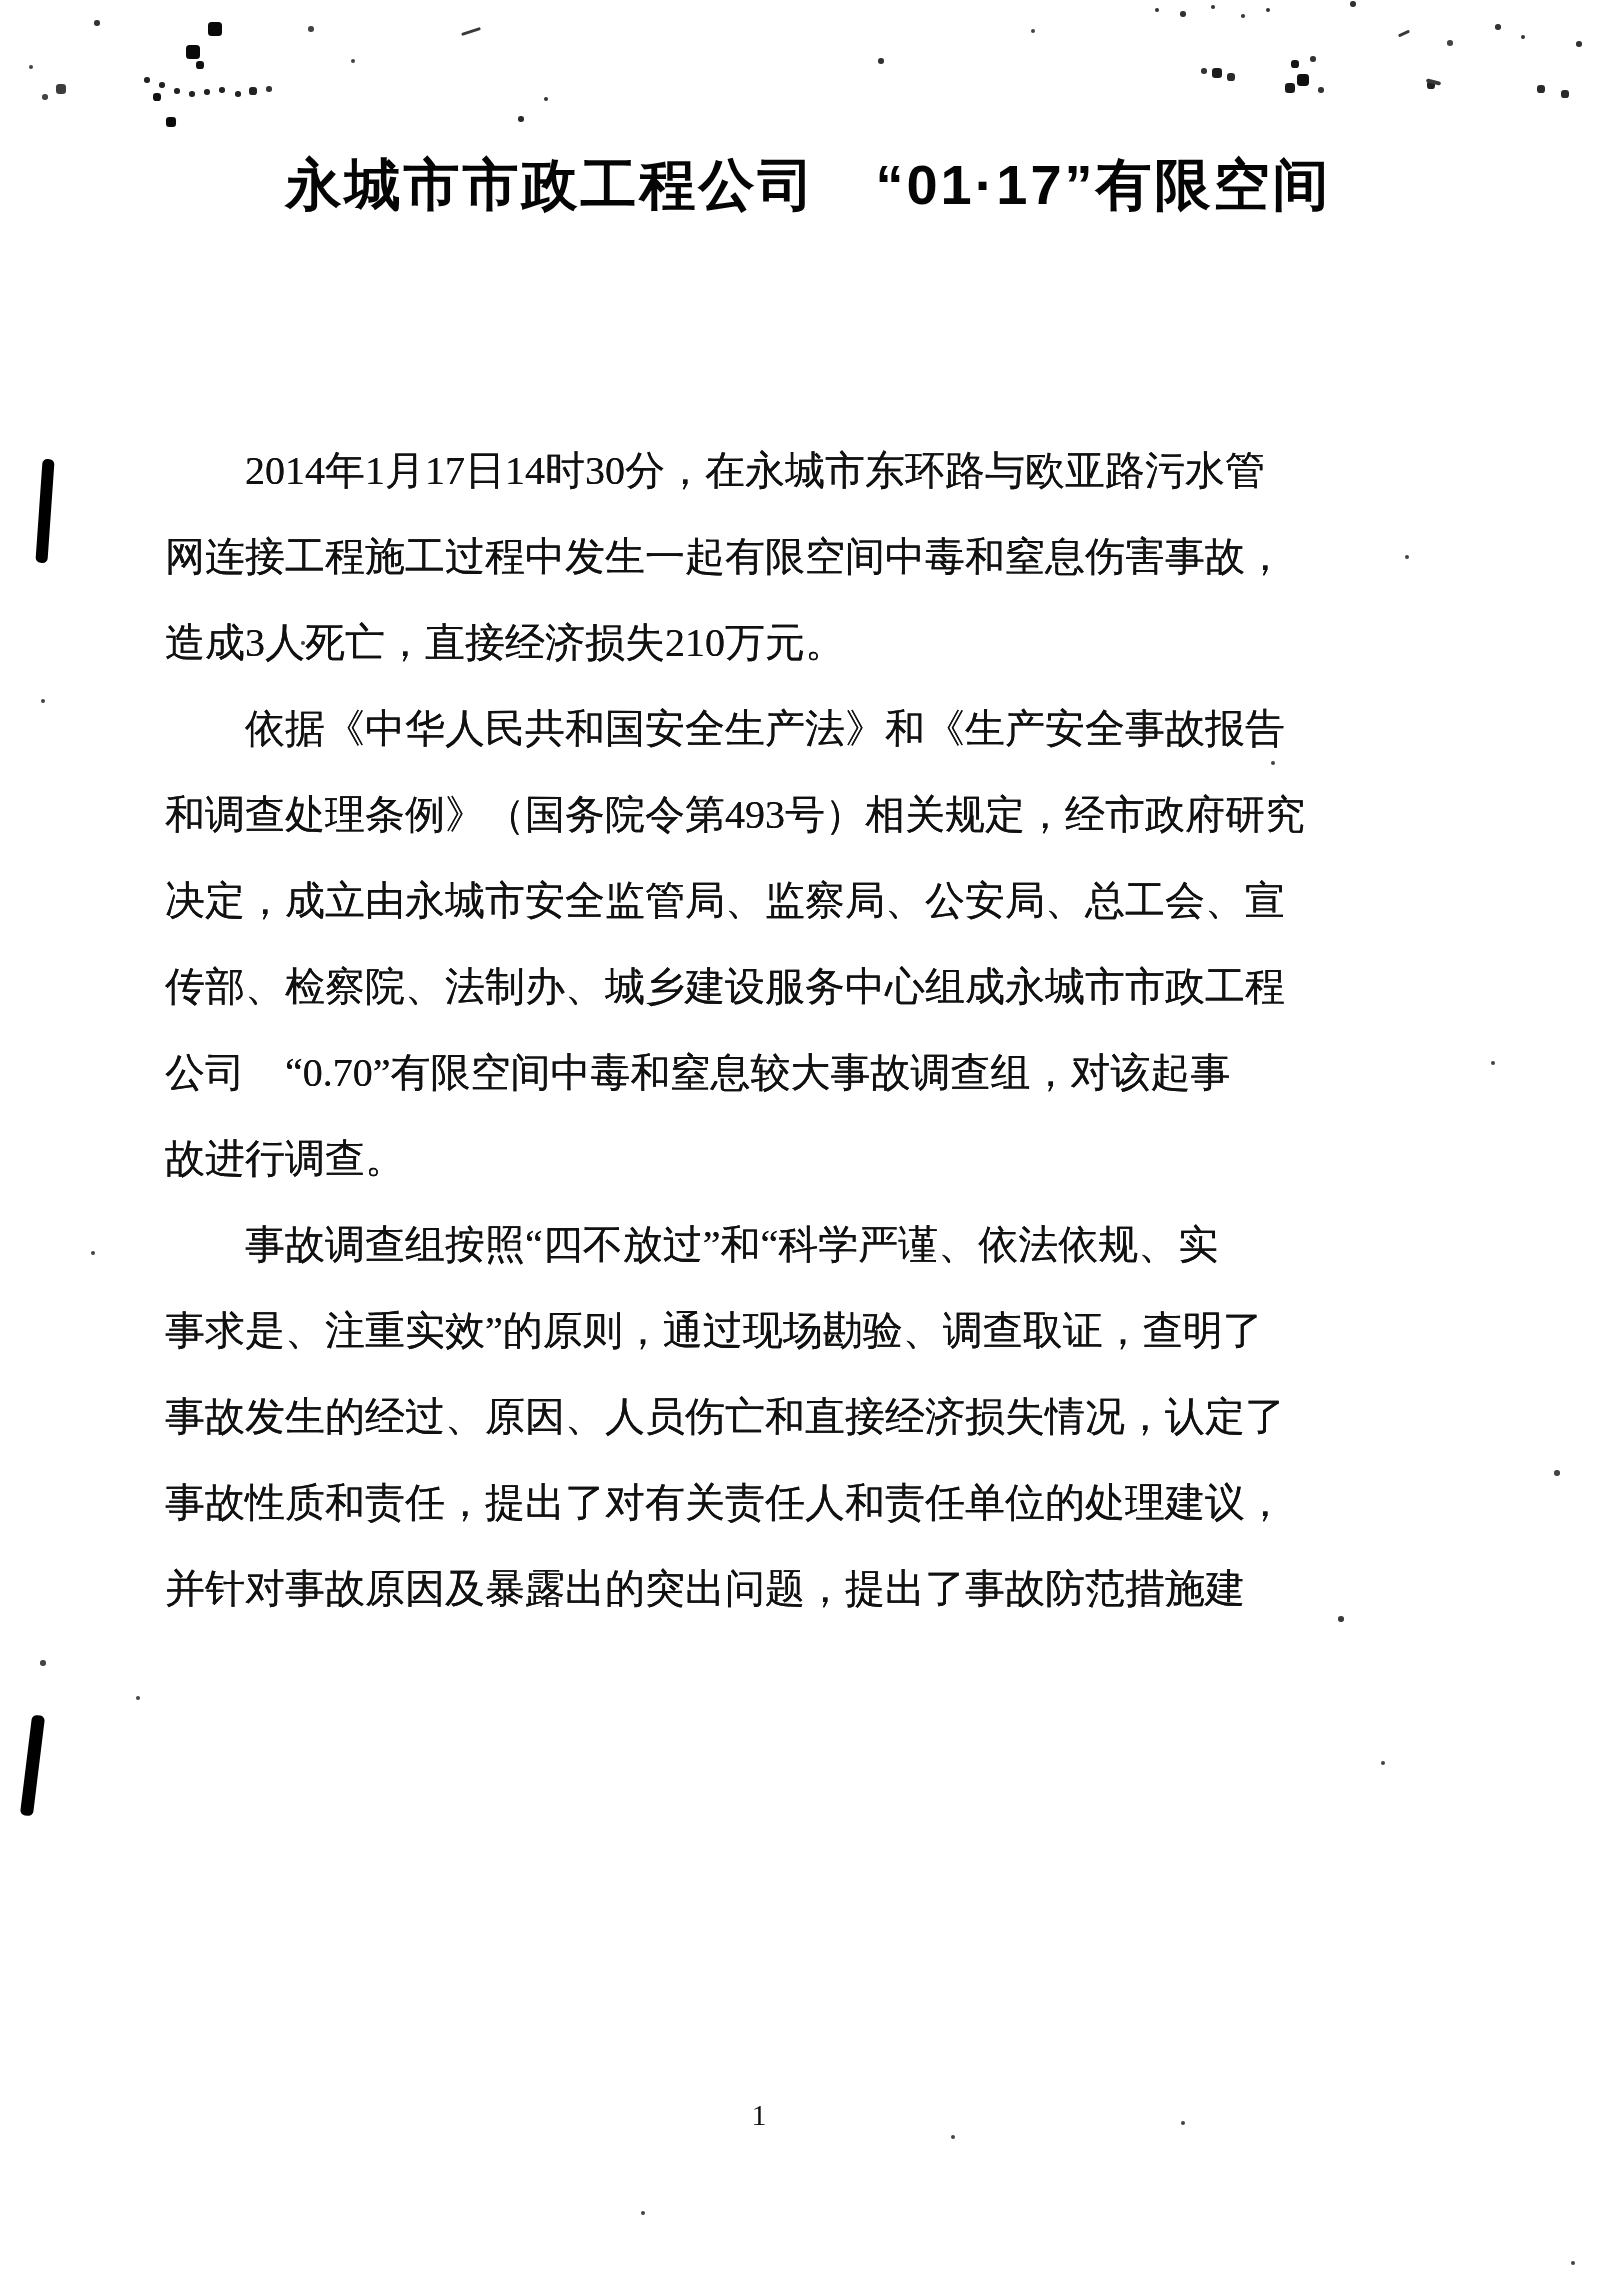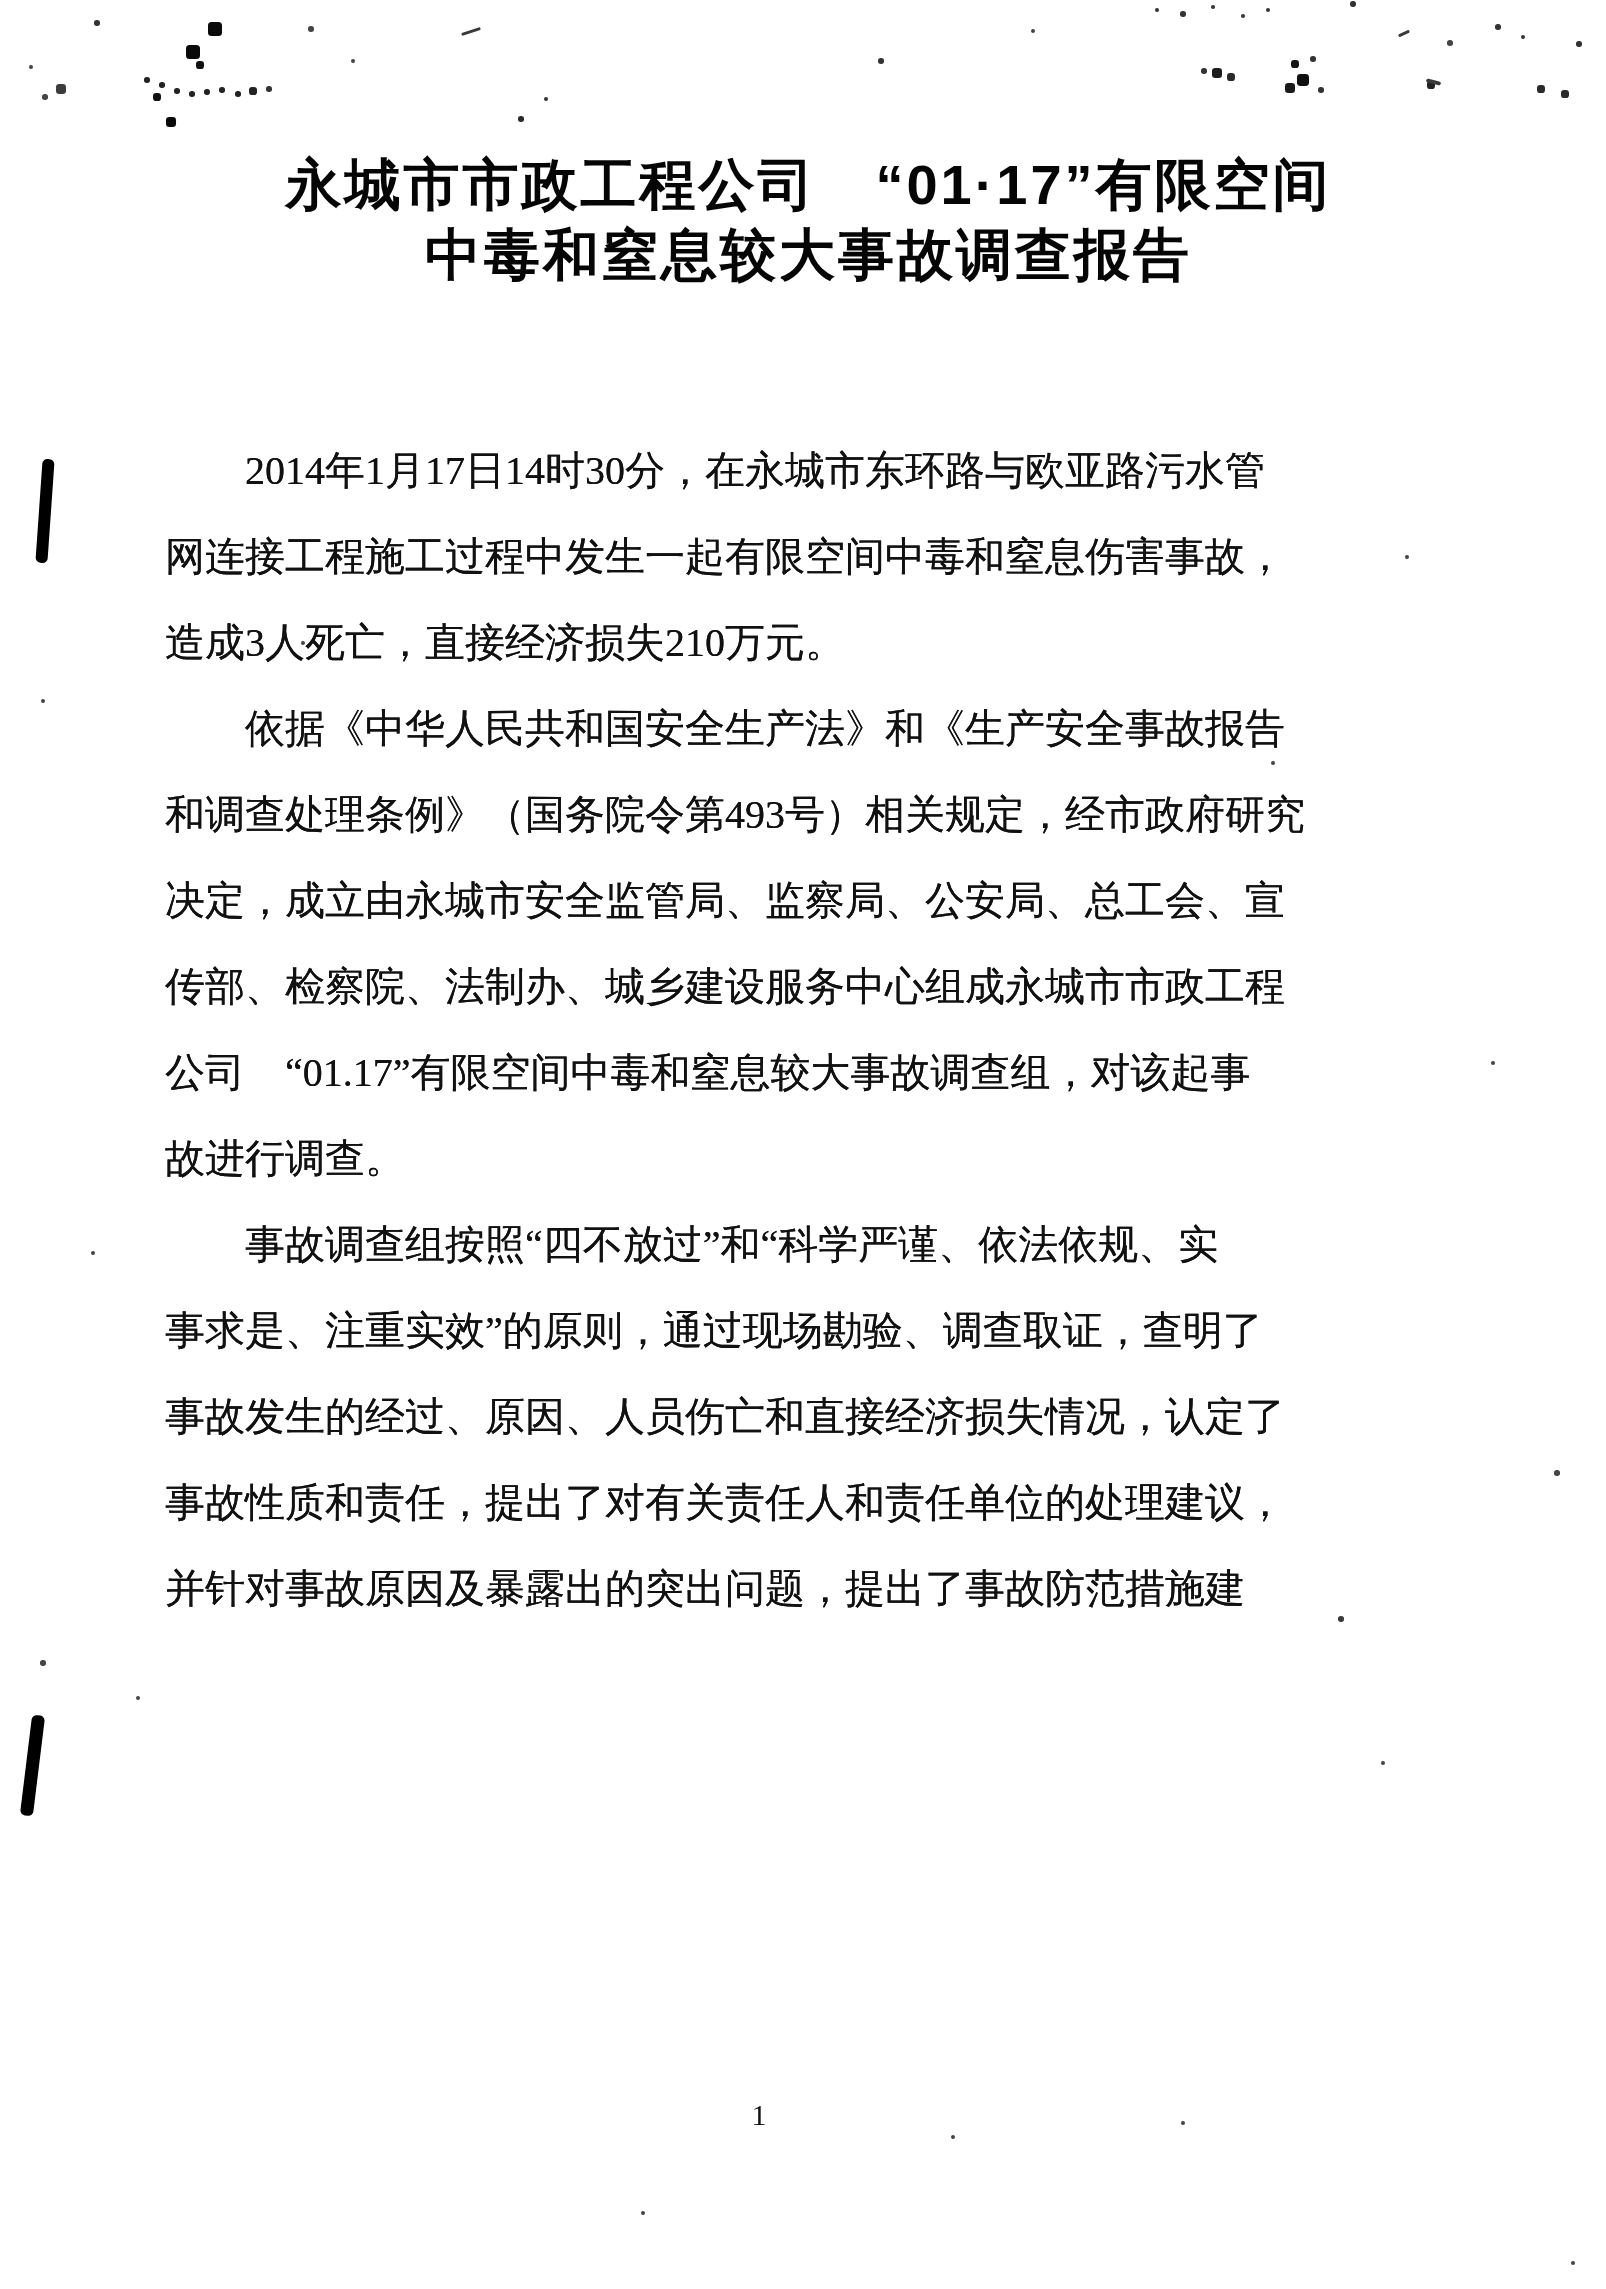--- a/index.html
+++ b/index.html
@@ -158,32 +158,31 @@
 
   <div class="specks"></div>
   <div class="ink ink-a"></div>
   <div class="ink ink-b"></div>
   <div class="squiggle sq-1"></div>
   <div class="squiggle sq-2"></div>
   <div class="squiggle sq-3"></div>
 
   <h1 class="title">
     <span class="t-line">永城市市政工程公司　“01·17”有限空间</span>
-    <span class="t-line">中毒和窒息较大事故调查报告</span>
   </h1>
 
   <div class="body-text">
     <p>2014年1月17日14时30分，在永城市东环路与欧亚路污水管
 网连接工程施工过程中发生一起有限空间中毒和窒息伤害事故，
 造成3人死亡，直接经济损失210万元。</p>
     <p>依据《中华人民共和国安全生产法》和《生产安全事故报告
 和调查处理条例》（国务院令第493号）相关规定，经市政府研究
 决定，成立由永城市安全监管局、监察局、公安局、总工会、宣
 传部、检察院、法制办、城乡建设服务中心组成永城市市政工程
-公司　“01.17”有限空间中毒和窒息较大事故调查组，对该起事
+公司　“0.70”有限空间中毒和窒息较大事故调查组，对该起事
 故进行调查。</p>
     <p>事故调查组按照“四不放过”和“科学严谨、依法依规、实
 事求是、注重实效”的原则，通过现场勘验、调查取证，查明了
 事故发生的经过、原因、人员伤亡和直接经济损失情况，认定了
 事故性质和责任，提出了对有关责任人和责任单位的处理建议，
 并针对事故原因及暴露出的突出问题，提出了事故防范措施建</p>
   </div>
 
   <div class="pageno">1</div>
 

